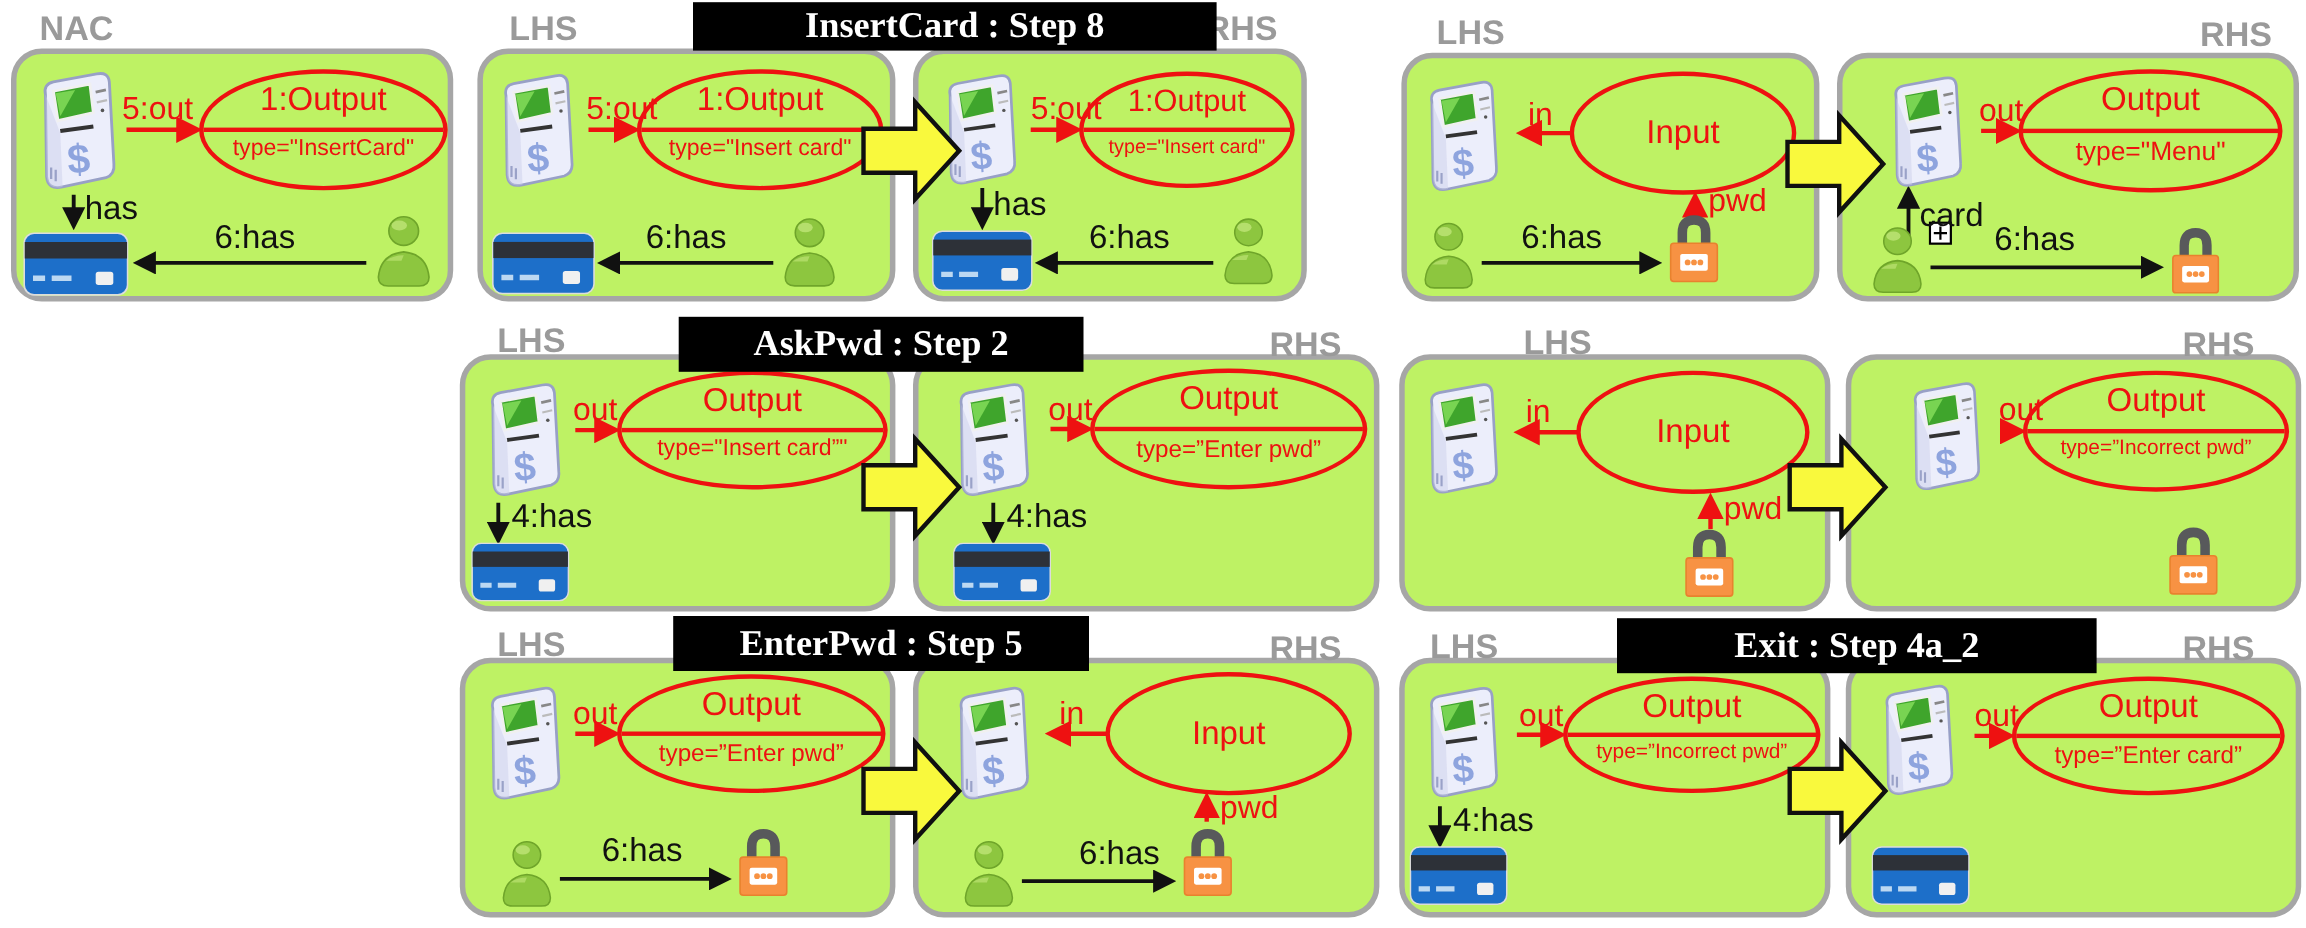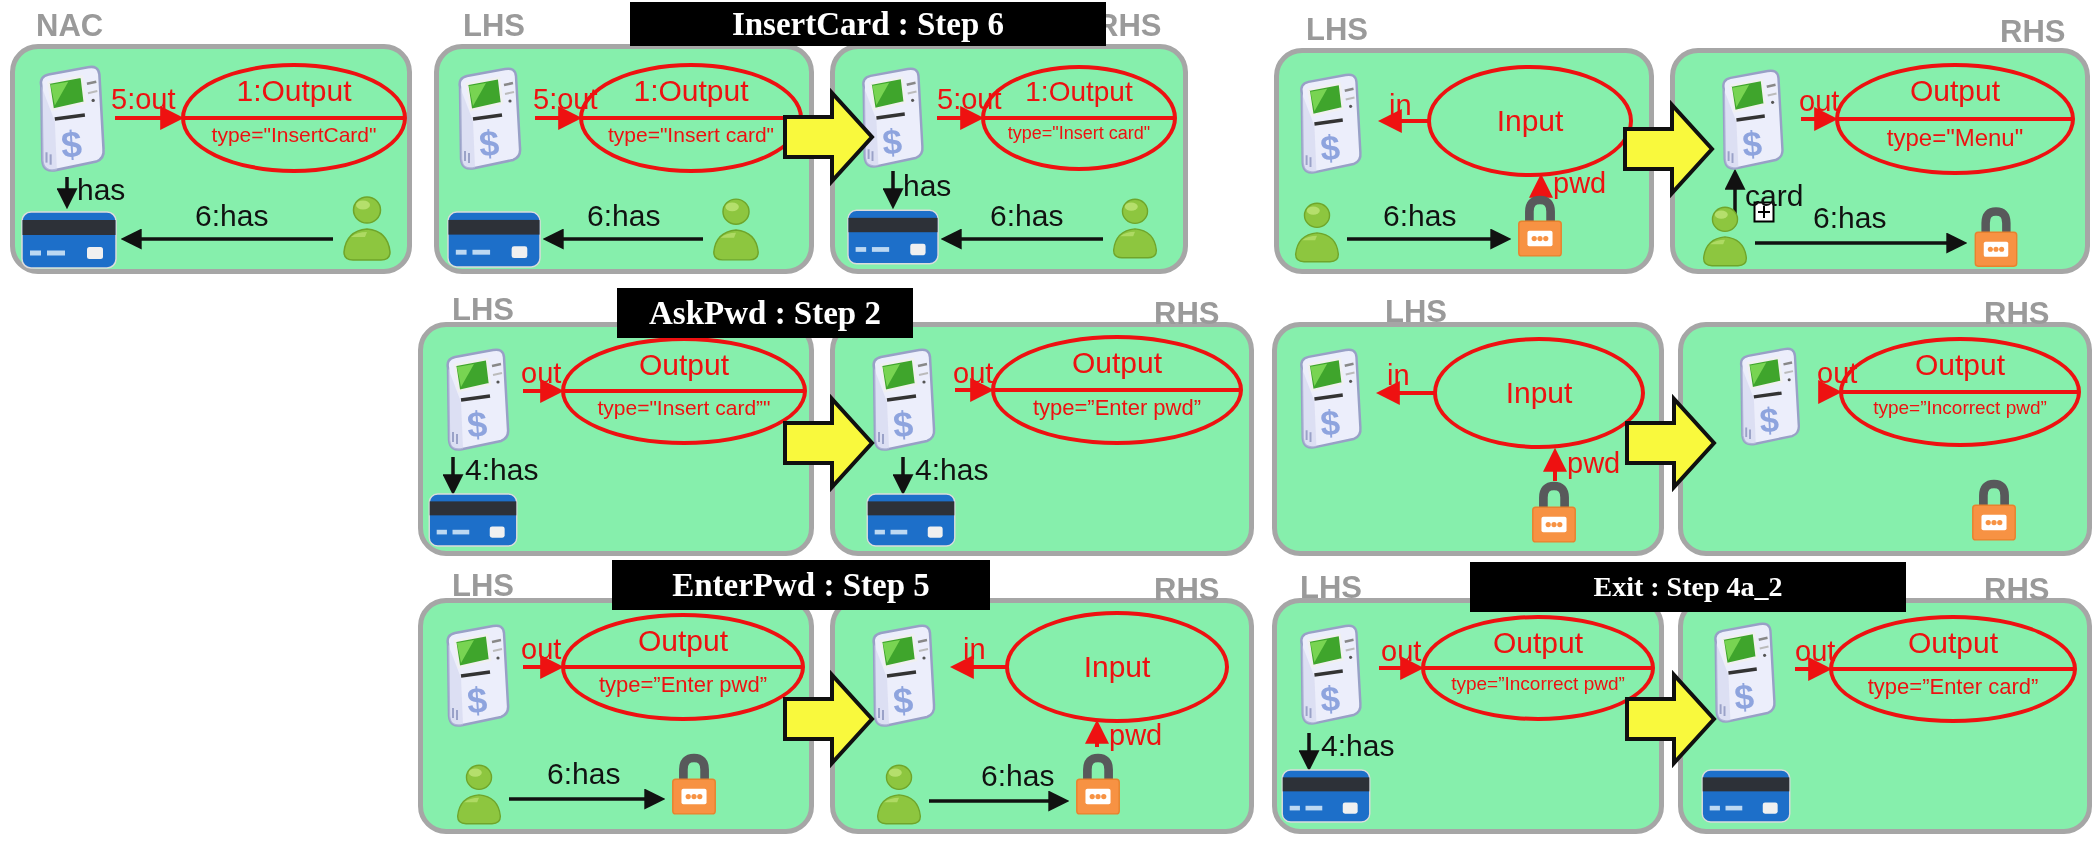--- a/index.html
+++ b/index.html
@@ -1,18 +1,18 @@
 <!DOCTYPE html>
 <html><head>
 <meta charset="utf-8">
 <style>
   html,body{margin:0;padding:0;background:#fff;}
   .canvas{position:relative;width:2096px;height:844px;background:#fff;overflow:hidden;
           font-family:"Liberation Sans",sans-serif;}
-  .panel{position:absolute;border:5px solid #a6a6a6;border-radius:28px;background:#86efac;
+  .panel{position:absolute;border:5px solid #a6a6a6;border-radius:28px;background:#bef264;
          box-sizing:border-box;z-index:1;}
   .edges{position:absolute;left:0;top:0;z-index:2;}
   .ic{position:absolute;z-index:3;}
   .corner{position:absolute;z-index:4;color:#9a9a9a;font-weight:bold;font-size:31px;}
   .title{position:absolute;z-index:6;background:#000;color:#fff;
          font-family:"Liberation Serif",serif;font-weight:bold;
          display:flex;align-items:center;justify-content:center;white-space:nowrap;}
   .yarrow{position:absolute;z-index:7;}
   .ellipse{position:absolute;border:4px solid #ee1111;border-radius:50%;
            box-sizing:border-box;z-index:2;background:transparent;}
@@ -88,24 +88,24 @@
   <div class="corner" style="left:2000px;top:14px">RHS</div>
   <div class="corner" style="left:452px;top:292px">LHS</div>
   <div class="corner" style="left:1154px;top:296px">RHS</div>
   <div class="corner" style="left:1385px;top:294px">LHS</div>
   <div class="corner" style="left:1984px;top:296px">RHS</div>
   <div class="corner" style="left:452px;top:568px">LHS</div>
   <div class="corner" style="left:1154px;top:572px">RHS</div>
   <div class="corner" style="left:1300px;top:570px">LHS</div>
   <div class="corner" style="left:1984px;top:572px">RHS</div>
 
-  <div class="title" style="left:630px;top:2px;width:476px;height:44px;font-size:33px">InsertCard : Step 6</div>
-  <div class="title" style="left:617px;top:288px;width:296px;height:50px;font-size:33px">AskPwd : Step 2</div>
+  <div class="title" style="left:630px;top:2px;width:476px;height:44px;font-size:33px">InsertCard : Step 8</div>
+  <div class="title" style="left:617px;top:288px;width:368px;height:50px;font-size:33px">AskPwd : Step 2</div>
   <div class="title" style="left:612px;top:560px;width:378px;height:50px;font-size:33px">EnterPwd : Step 5</div>
-  <div class="title" style="left:1470px;top:562px;width:436px;height:50px;font-size:28px">Exit : Step 4a_2</div>
+  <div class="title" style="left:1470px;top:562px;width:436px;height:50px;font-size:33px">Exit : Step 4a_2</div>
 
   <div class="panel" style="left:10px;top:44px;width:402px;height:230px">
     <svg class="edges" width="392" height="220">
       <line x1="100" y1="69" x2="162" y2="69" stroke="#ee1111" stroke-width="4" marker-end="url(#mred)"></line>
       <line x1="52" y1="128" x2="52" y2="154" stroke="#111" stroke-width="3.5" marker-end="url(#mblack)"></line>
       <line x1="318" y1="190" x2="112" y2="190" stroke="#111" stroke-width="3.5" marker-end="url(#mblack)"></line>
     </svg>
     <svg class="ic" style="left:12px;top:12px;width:95px;height:112px">
         <use href="#sym-atm" xlink:href="#sym-atm"></use>
       </svg>

